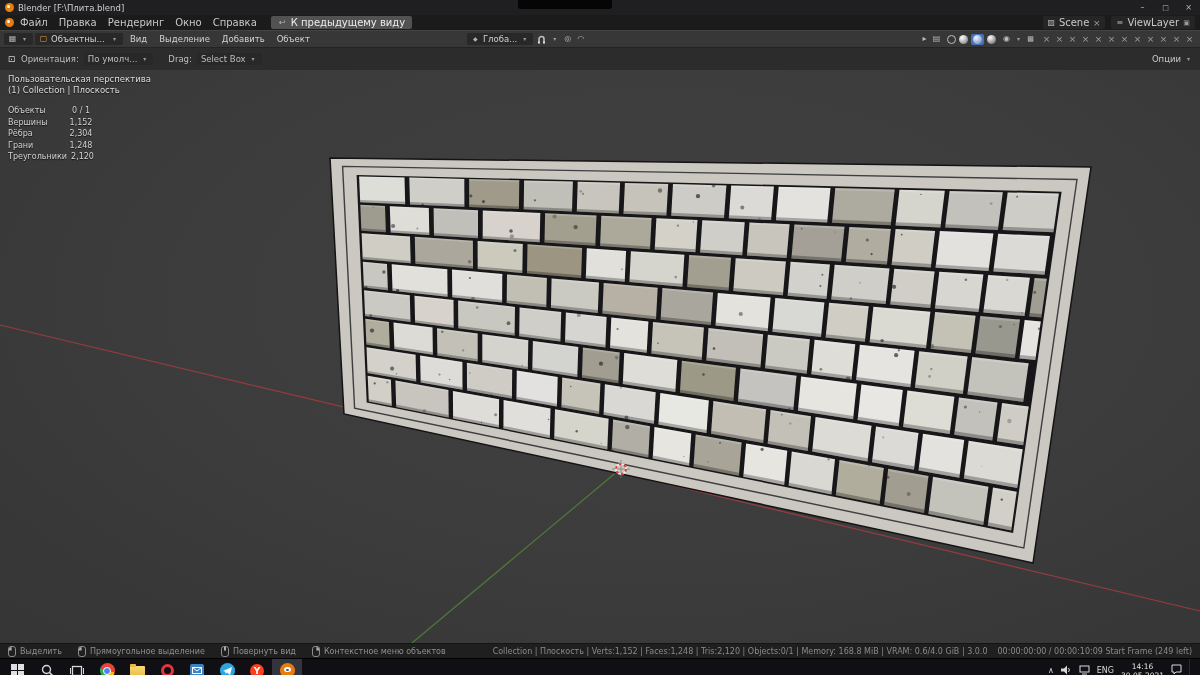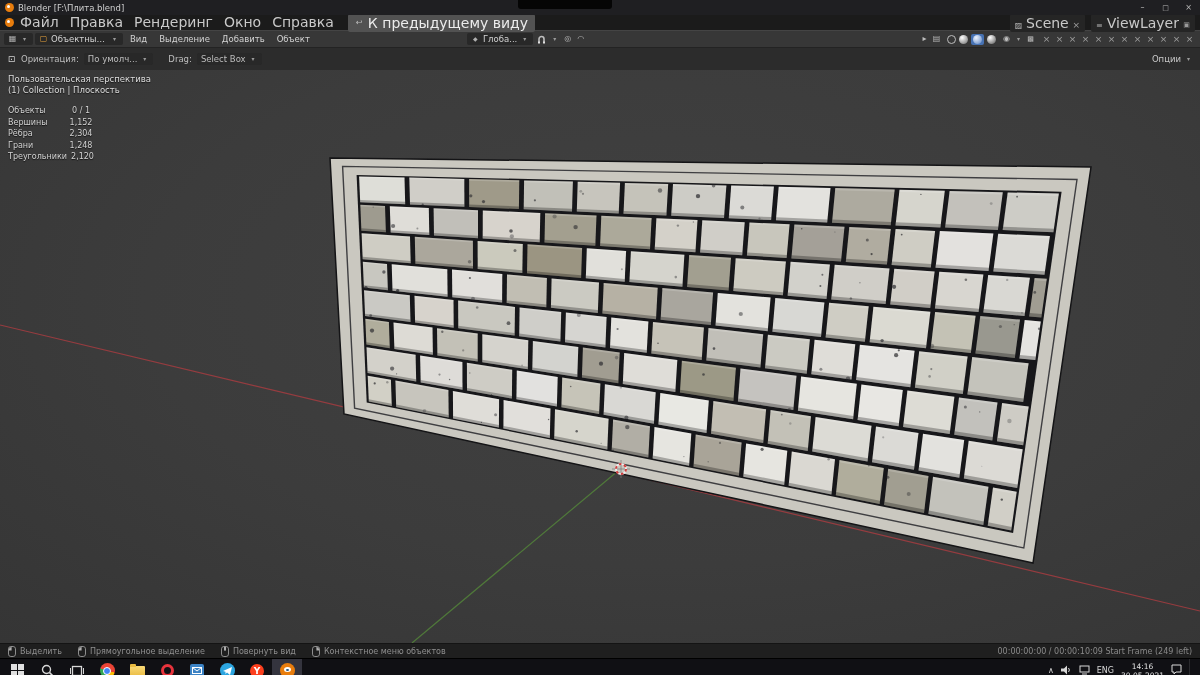--- a/index.html
+++ b/index.html
@@ -28,21 +28,21 @@
   
   .titlebar{height:15px;background:#1f1f22;display:flex;align-items:center;gap:4px;
     padding-left:5px;font-size:8.5px;color:#cfcfcf;position:relative}
   .tb-logo{width:9px;height:9px;border-radius:50%;background:#e87d0d;position:relative;flex:none}
   .tb-logo::after{content:"";position:absolute;left:2px;top:2px;width:3px;height:3px;border-radius:50%;background:#fff}
   .rec-overlay{position:absolute;left:518px;top:0;width:94px;height:9px;background:#050505;border-radius:0 0 3px 3px}
   .win-controls{margin-left:auto;display:flex;height:100%}
   .win-btn{width:23px;height:100%;display:flex;align-items:center;justify-content:center;font-size:8px;color:#bbb}
 
   
-  .topbar{height:15px;background:#1b1b1b;display:flex;align-items:center;font-size:14px;
+  .topbar{height:15px;background:#1b1b1b;display:flex;align-items:center;font-size:10px;
     color:#c9c9c9;padding:0 5px;gap:1px}
   .menu-item{padding:0 5px;line-height:15px;white-space:nowrap}
   .back-btn{margin-left:8px;background:#525252;border-radius:2px;padding:1px 7px;display:flex;
     align-items:center;gap:4px;color:#ececec;white-space:nowrap}
   .tb-right{margin-left:auto;display:flex;align-items:center;gap:6px}
   .selector{display:flex;align-items:flex-end;gap:3px;background:#252525;border-radius:2px;
     padding:1px 4px;white-space:nowrap}
 
   
   .vheader{height:17px;background:#373737;border-top:1px solid #444;display:flex;align-items:center;
@@ -742,20 +742,21 @@
     <span>Повернуть вид</span>
   </span>
   <span class="hint">
     <svg width="8" height="11" viewBox="0 0 8 11">
         <rect x="0.5" y="0.5" width="7" height="10" rx="2.4" fill="none" stroke="#8e8e8e"></rect>
         <path d="M7 3 Q7 1 4.4 1 L4.4 4.6 L7 4.6 Z" fill="#aeaeae"></path>
       </svg>
     <span>Контекстное меню объектов</span>
   </span>
   <span class="sb-right">
+    <span>Collection | Плоскость | Verts:1,152 | Faces:1,248 | Tris:2,120 | Objects:0/1 | Memory: 168.8 MiB | VRAM: 0.6/4.0 GiB | 3.0.0</span>
     <span>00:00:00:00 / 00:00:10:09 Start Frame (249 left)</span>
   </span>
 </div>
 
 <div class="taskbar">
   <span class="task tb-start">
     <svg width="13" height="13">
         <rect x="0" y="0" width="6" height="6"></rect>
         <rect x="7" y="0" width="6" height="6"></rect>
         <rect x="0" y="7" width="6" height="6"></rect>

